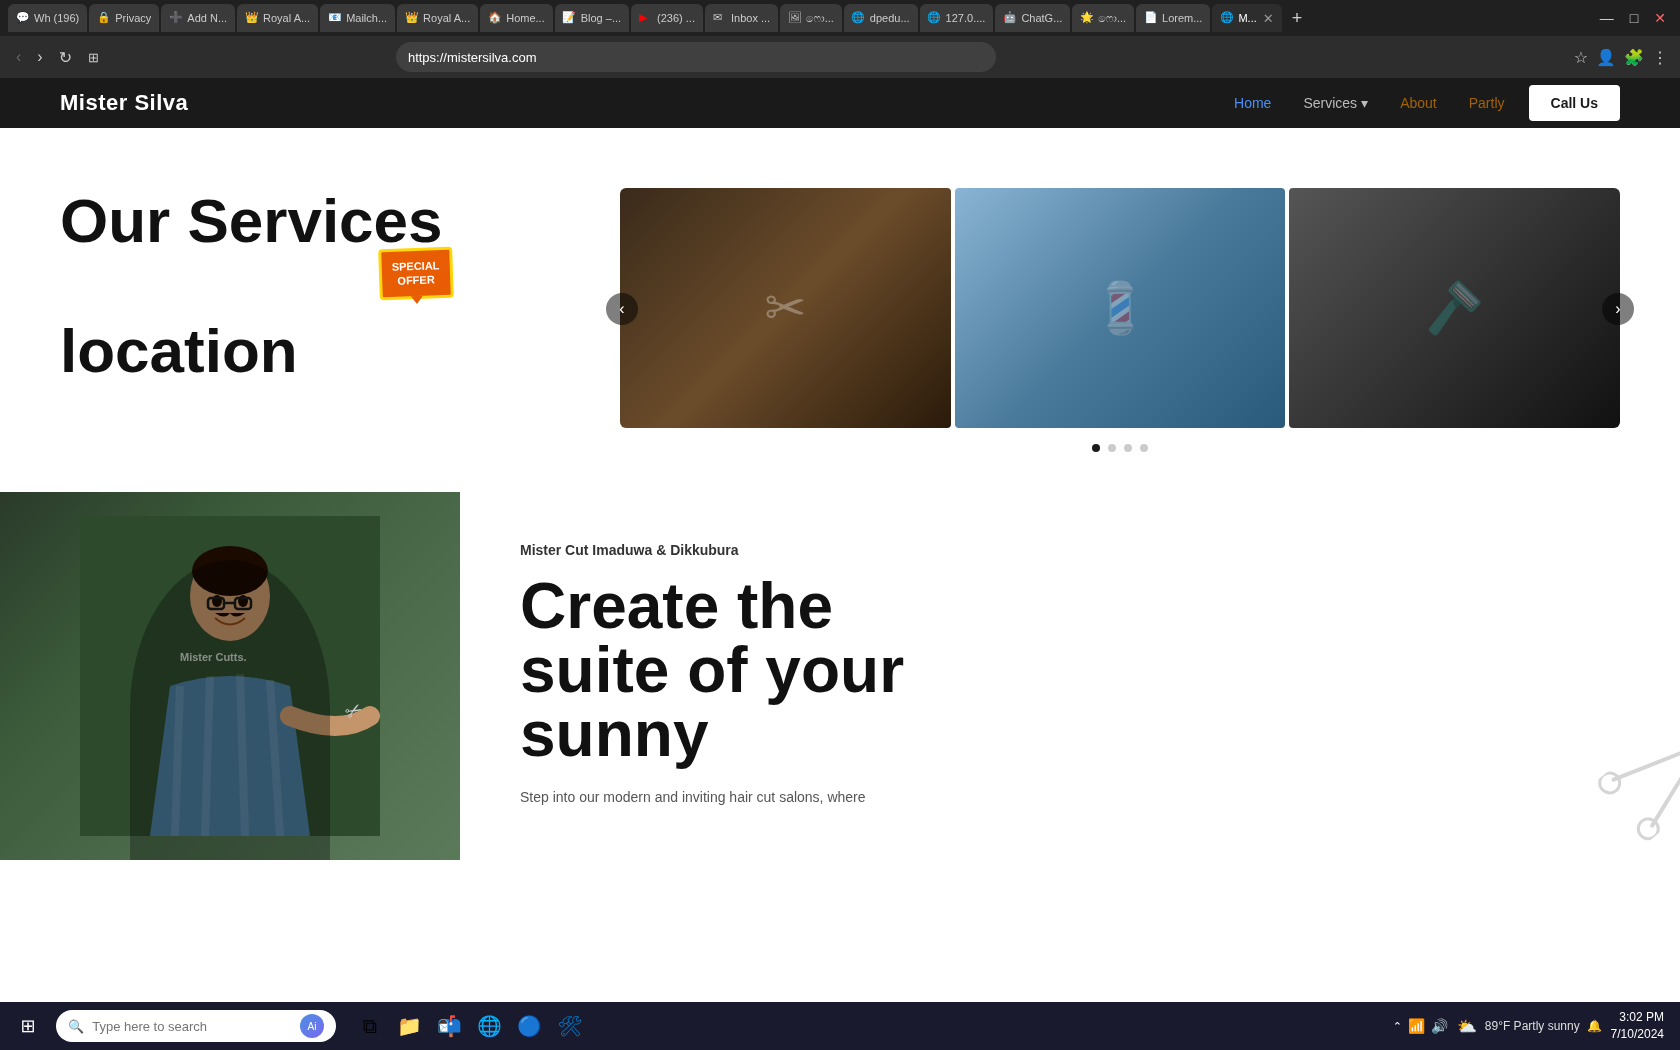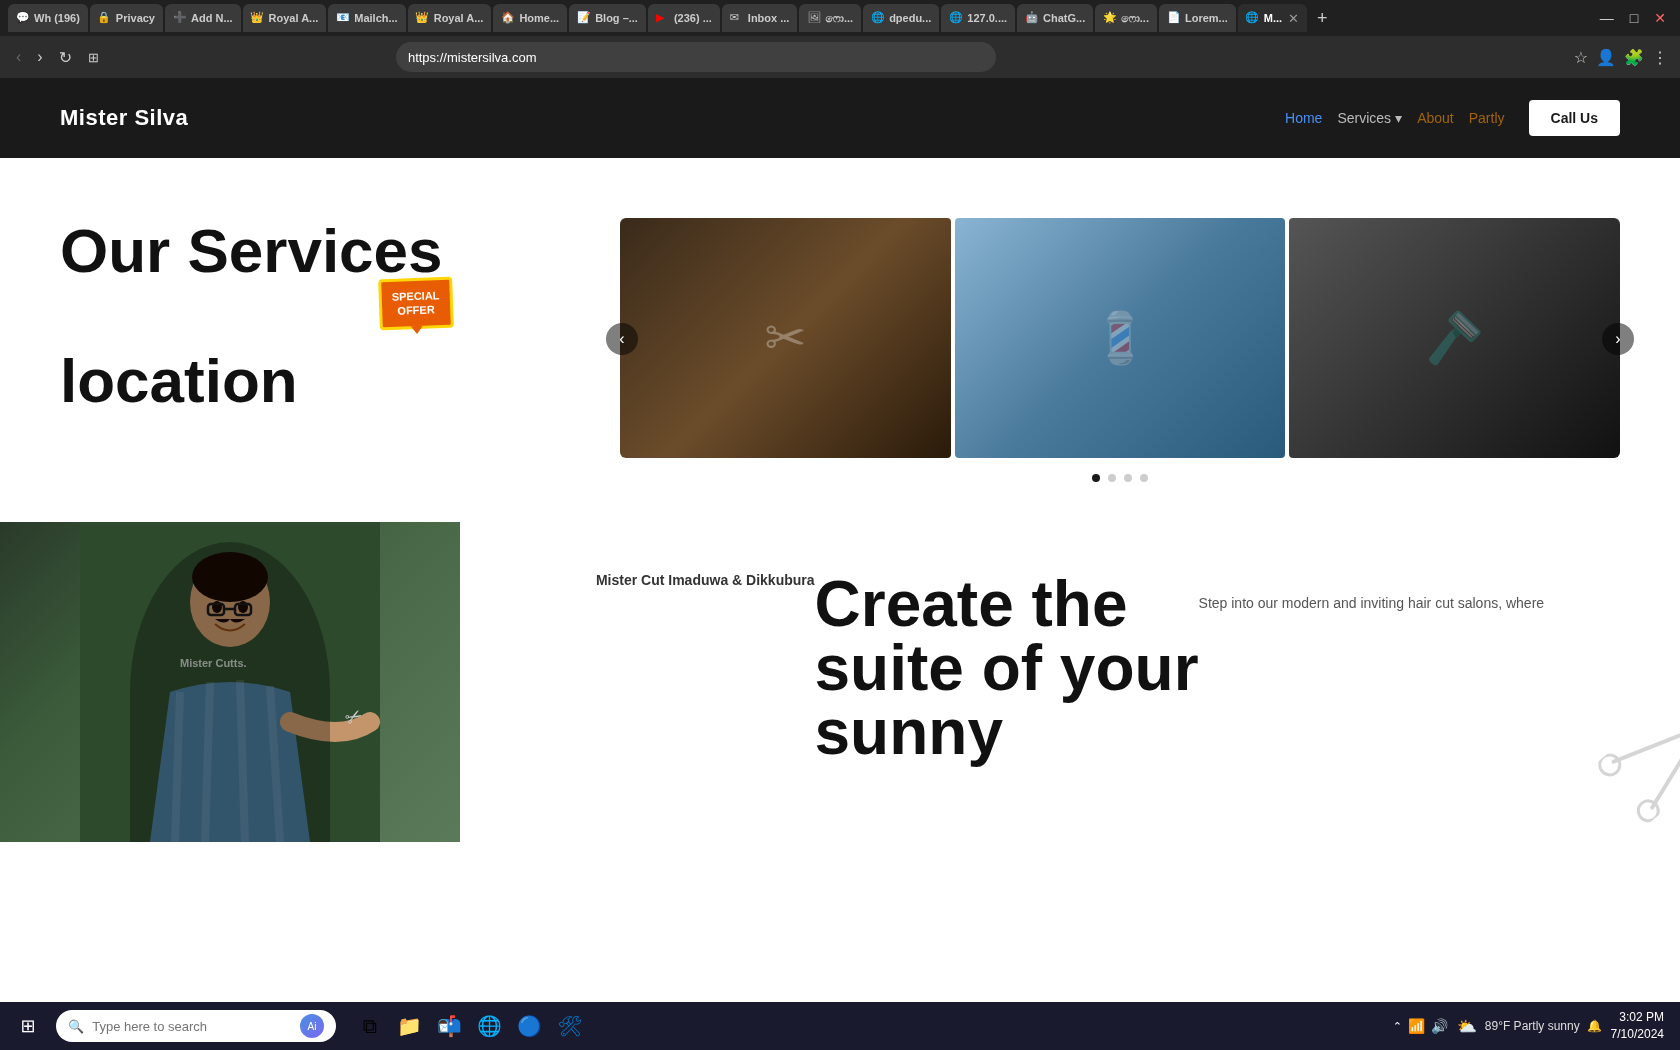--- a/index.html
+++ b/index.html
@@ -42,21 +42,20 @@
       width: 14px;
       height: 14px;
       border-radius: 2px;
       display: inline-block;
       flex-shrink: 0;
     }
     .tab .tab-text {
       overflow: hidden;
       text-overflow: ellipsis;
       white-space: nowrap;
-      font-weight: bold;
     }
     .tab .close-tab {
       color: #999;
       font-size: 13px;
       margin-left: 2px;
       cursor: pointer;
     }
     .tab-actions {
       display: flex;
       align-items: center;
@@ -110,36 +109,36 @@
     .address-bar-icons span { cursor: pointer; }
 
     
     .website {
       background: #fff;
     }
 
     
     .site-nav {
       background: #1a1a1a;
-      height: 80px;
+      height: 50px;
       display: flex;
       align-items: center;
       padding: 0 60px;
       position: relative;
     }
     .site-logo {
       color: #fff;
       font-size: 22px;
       font-weight: 600;
       letter-spacing: 0.5px;
     }
     .nav-links {
       display: flex;
       align-items: flex-end;
-      gap: 15px;
+      gap: 32px;
       margin-left: auto;
       margin-right: 24px;
     }
     .nav-link {
       color: #a16207;
       text-decoration: none;
       font-size: 14px;
       cursor: pointer;
     }
     .nav-link.active {
@@ -335,21 +334,21 @@
       transform: translateX(-50%);
       width: 200px;
       height: 300px;
       background: rgba(0,0,0,0.3);
       border-radius: 50% 50% 0 0;
     }
     .suite-text {
       flex: 1;
       padding: 50px 60px;
       display: flex;
-      flex-direction: row;
+      flex-direction: column;
       justify-content: center;
     }
     .suite-subtitle {
       font-size: 14px;
       font-weight: 600;
       color: #333;
       margin-bottom: 16px;
     }
     .suite-heading {
       font-size: 64px;

